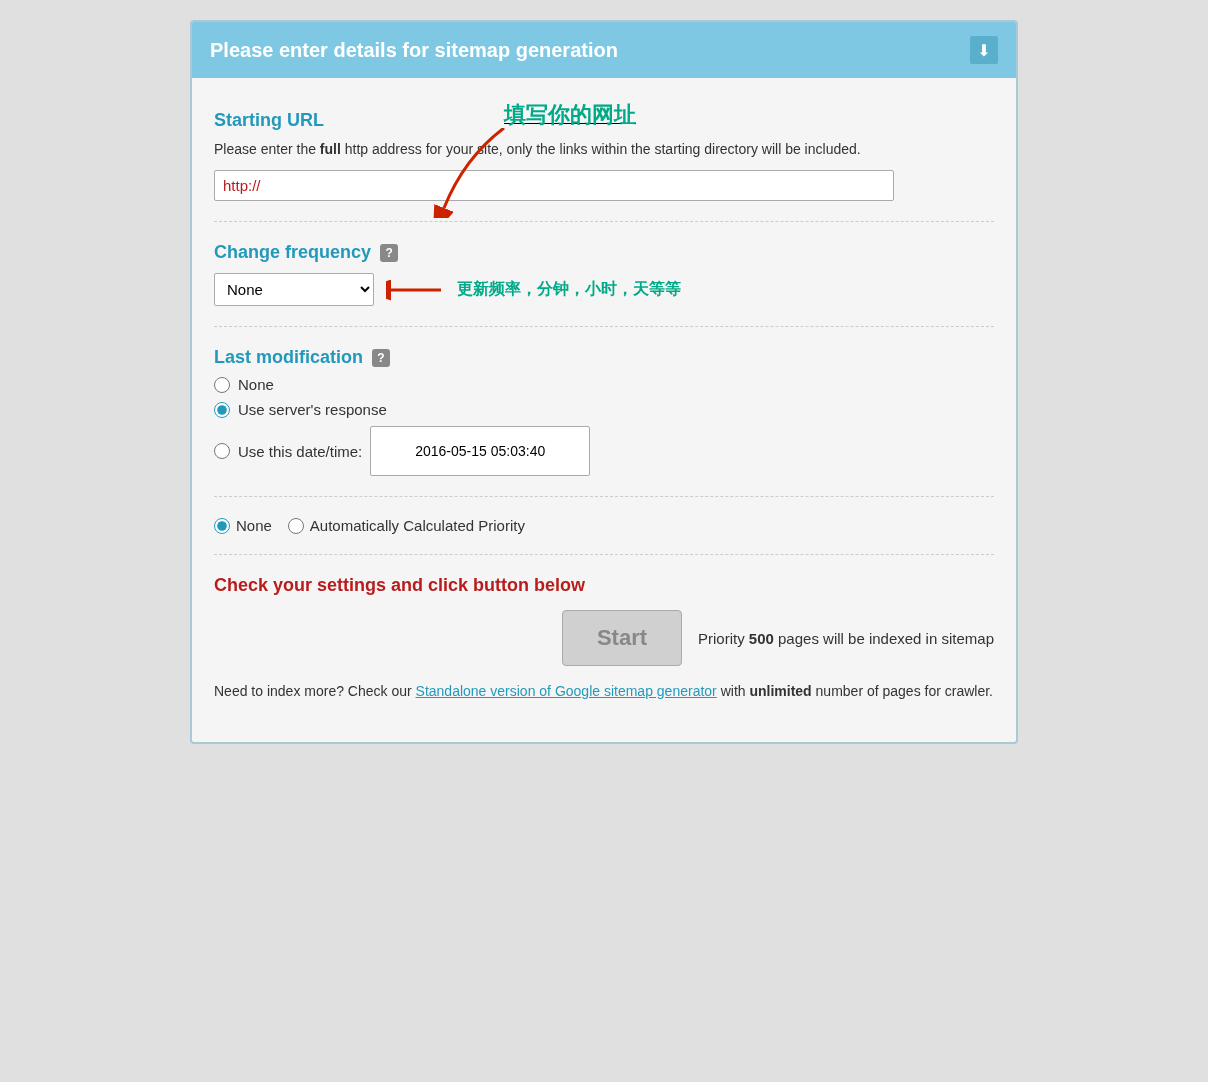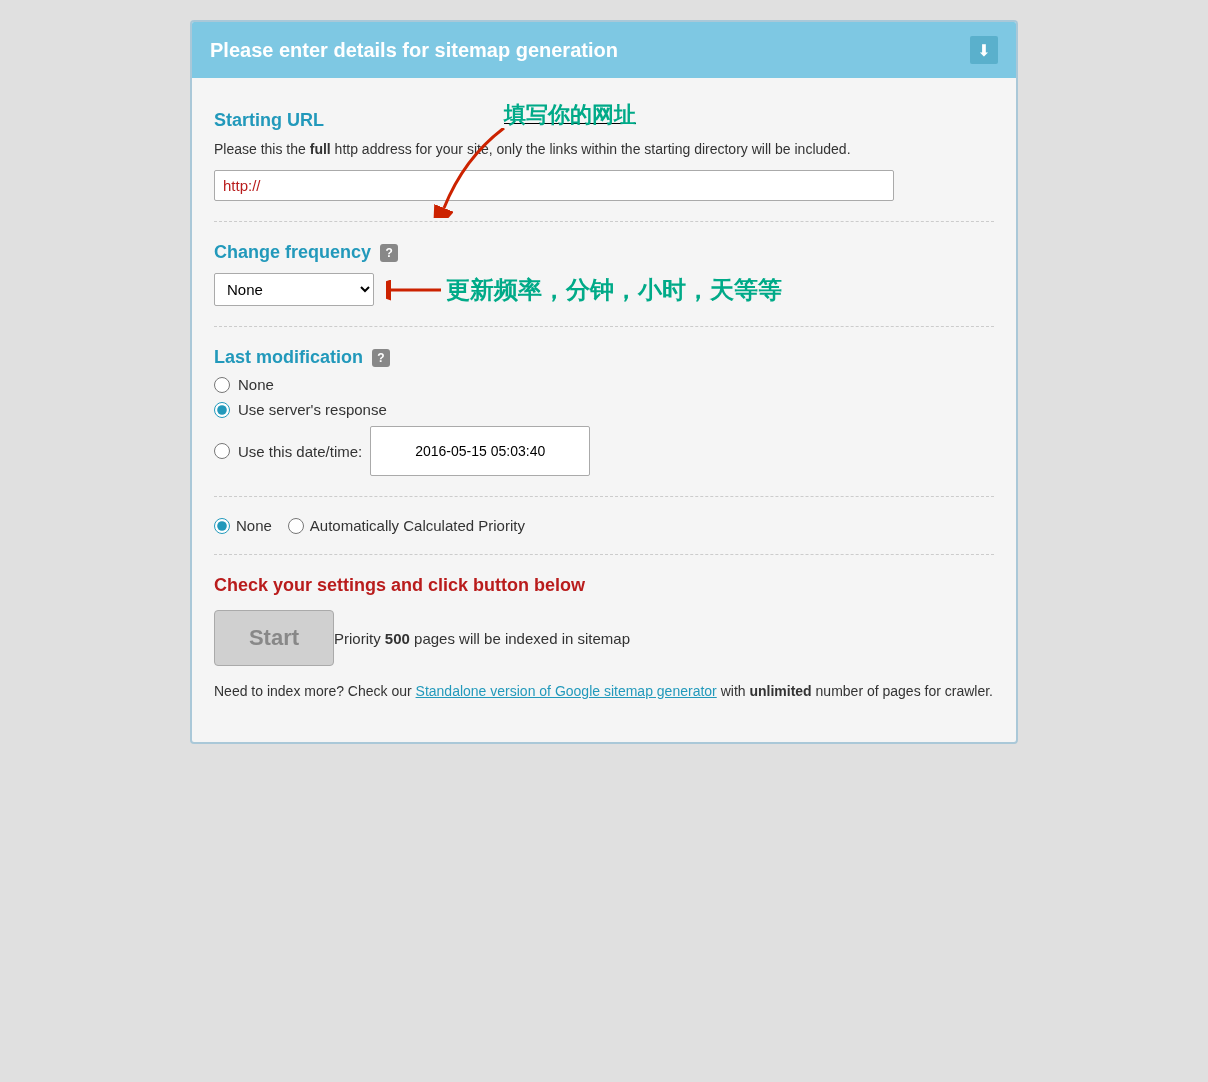--- a/index.html
+++ b/index.html
@@ -161,21 +161,23 @@
     
     .check-settings-title {
       color: #b91c1c;
       font-size: 18px;
       font-weight: bold;
       margin-bottom: 14px;
     }
     .start-row {
       display: flex;
       align-items: center;
+      gap: 16px;
       margin-bottom: 14px;
+      justify-content: flex-end;
     }
     .start-button {
       background: #d0d0d0;
       border: 1px solid #aaa;
       border-radius: 4px;
       padding: 14px 30px;
       font-size: 22px;
       font-weight: bold;
       color: #888;
       cursor: pointer;
@@ -224,21 +226,21 @@
             <marker id="arrowhead1" markerWidth="10" markerHeight="7" refX="0" refY="3.5" orient="auto">
               <polygon points="0 0, 10 3.5, 0 7" fill="#cc2200"></polygon>
             </marker>
           </defs>
           <path d="M 80 0 Q 40 30 20 80" stroke="#cc2200" stroke-width="3" fill="none" marker-end="url(#arrowhead1)"></path>
         </svg>
       </div>
 
       <div class="section-title">Starting URL</div>
       <p class="section-desc">
-        <span>Please this the </span><strong>full</strong><span> http address for your site, only the links within the starting directory will be included.</span>
+        <span>Please enter the </span><strong>full</strong><span> http address for your site, only the links within the starting directory will be included.</span>
       </p>
       <input type="text" class="url-input" value="http://" style="">
     </div>
 
     <div class="section" style="position:relative;">
       <div class="section-title">
         <span>Change frequency</span>
         <span class="help-icon">?</span>
       </div>
       <div style="display:flex; align-items:center; gap:12px; margin-top:10px; position:relative;">
@@ -255,21 +257,21 @@
 
         <div style="position:relative; display:flex; align-items:center;">
           <svg width="60" height="30">
             <defs>
               <marker id="arrowhead2" markerWidth="10" markerHeight="7" refX="0" refY="3.5" orient="auto">
                 <polygon points="0 0, 10 3.5, 0 7" fill="#cc2200"></polygon>
               </marker>
             </defs>
             <line x1="55" y1="15" x2="5" y2="15" stroke="#cc2200" stroke-width="3" marker-end="url(#arrowhead2)"></line>
           </svg>
-          <span style="color:#00aa88; font-size:24px; font-weight:bold; white-space:nowrap;">更新频率，分钟，小时，天等等</span>
+          <span style="color:#00aa88; font-size:16px; font-weight:bold; white-space:nowrap;margin-left:11px;">更新频率，分钟，小时，天等等</span>
         </div>
       </div>
     </div>
 
     <div class="section" style="position:relative;">
 
 
       <div class="section-title">
         <span>Last modification</span>
         <span class="help-icon">?</span>

